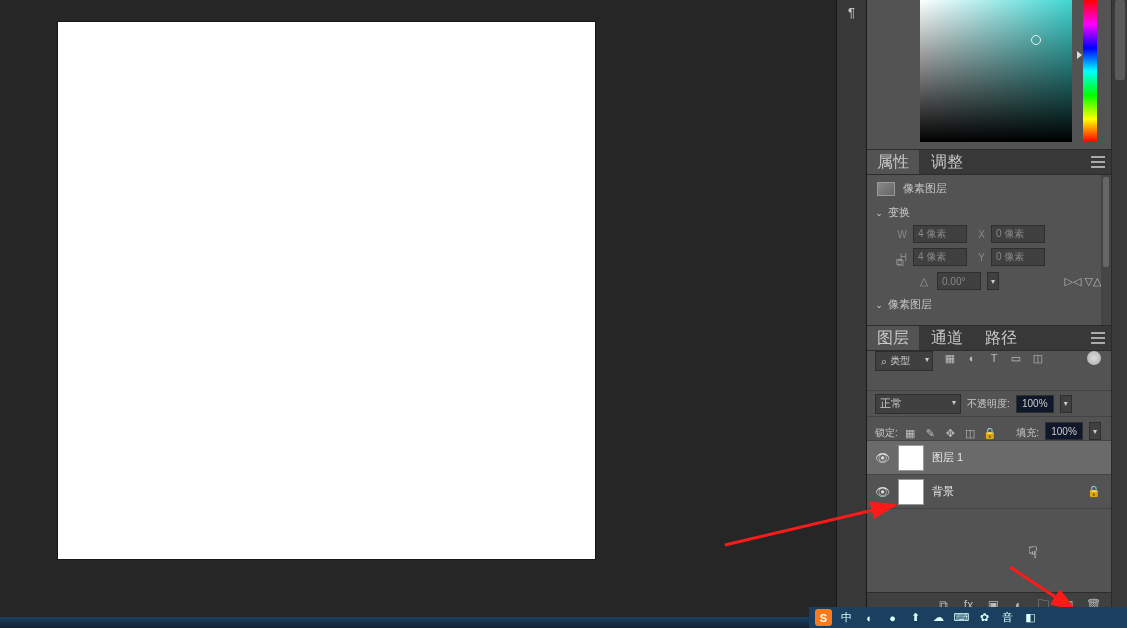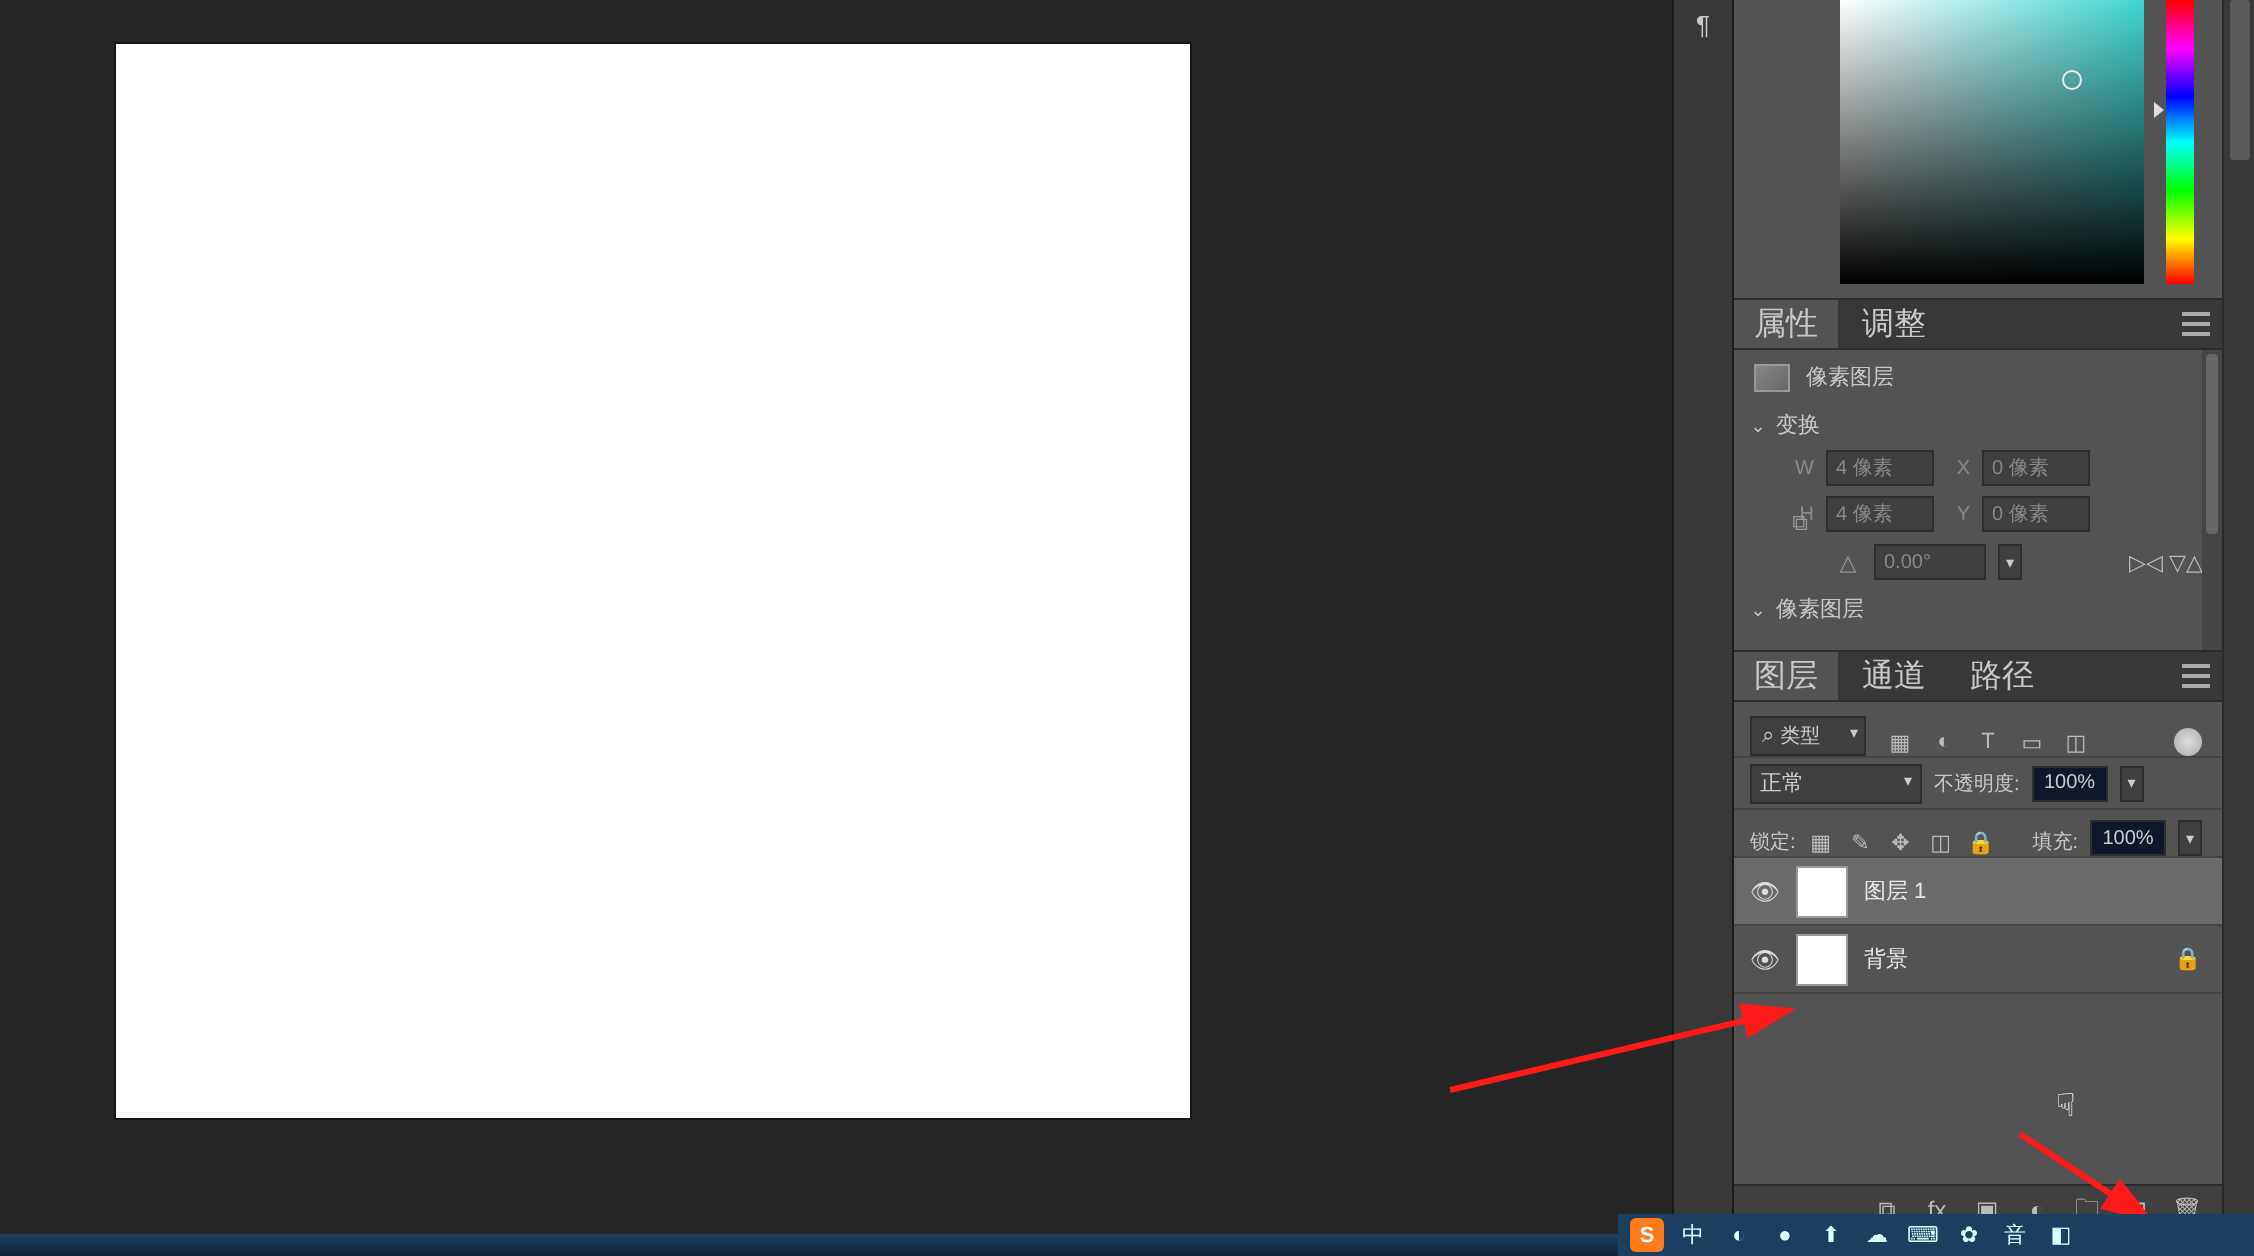--- a/index.html
+++ b/index.html
@@ -191,21 +191,21 @@
     }
     .rotate-row {
       display: flex; align-items: center; gap: 6px;
       padding: 4px 10px 4px 50px;
     }
     .rotate-row .angle-icon {
       width: 14px; height: 14px;
       display: inline-flex; align-items: center; justify-content: center;
       color: #999;
     }
-    .rotate-row .num-in.small { width: 56px; }
+    .rotate-row .num-in.small { width: 44px; }
     .mini-drop {
       width: 12px; height: 18px;
       background: #404040;
       border: 1px solid #2e2e2e;
       display: flex; align-items: center; justify-content: center;
       font-size: 8px; color: #ccc;
     }
     .flip-icons {
       margin-left: auto;
       display: flex; gap: 4px;
@@ -226,22 +226,22 @@
       background: #666; border-radius: 2px;
     }
     
     .layers-panel {
       background: #535353;
       flex: 1;
       display: flex; flex-direction: column;
       position: relative;
     }
     .layers-toolbar {
-      height: 28px;
-      display: flex; align-items: flex-end;
+      height: 40px;
+      display: flex; align-items: flex-start;
       gap: 6px;
       padding: 0 10px 0 8px;
       border-bottom: 1px solid #444;
     }
     .filter-select {
       height: 20px; width: 58px;
       background: #404040;
       border: 1px solid #2e2e2e;
       color: #ccc;
       font-size: 10px;

